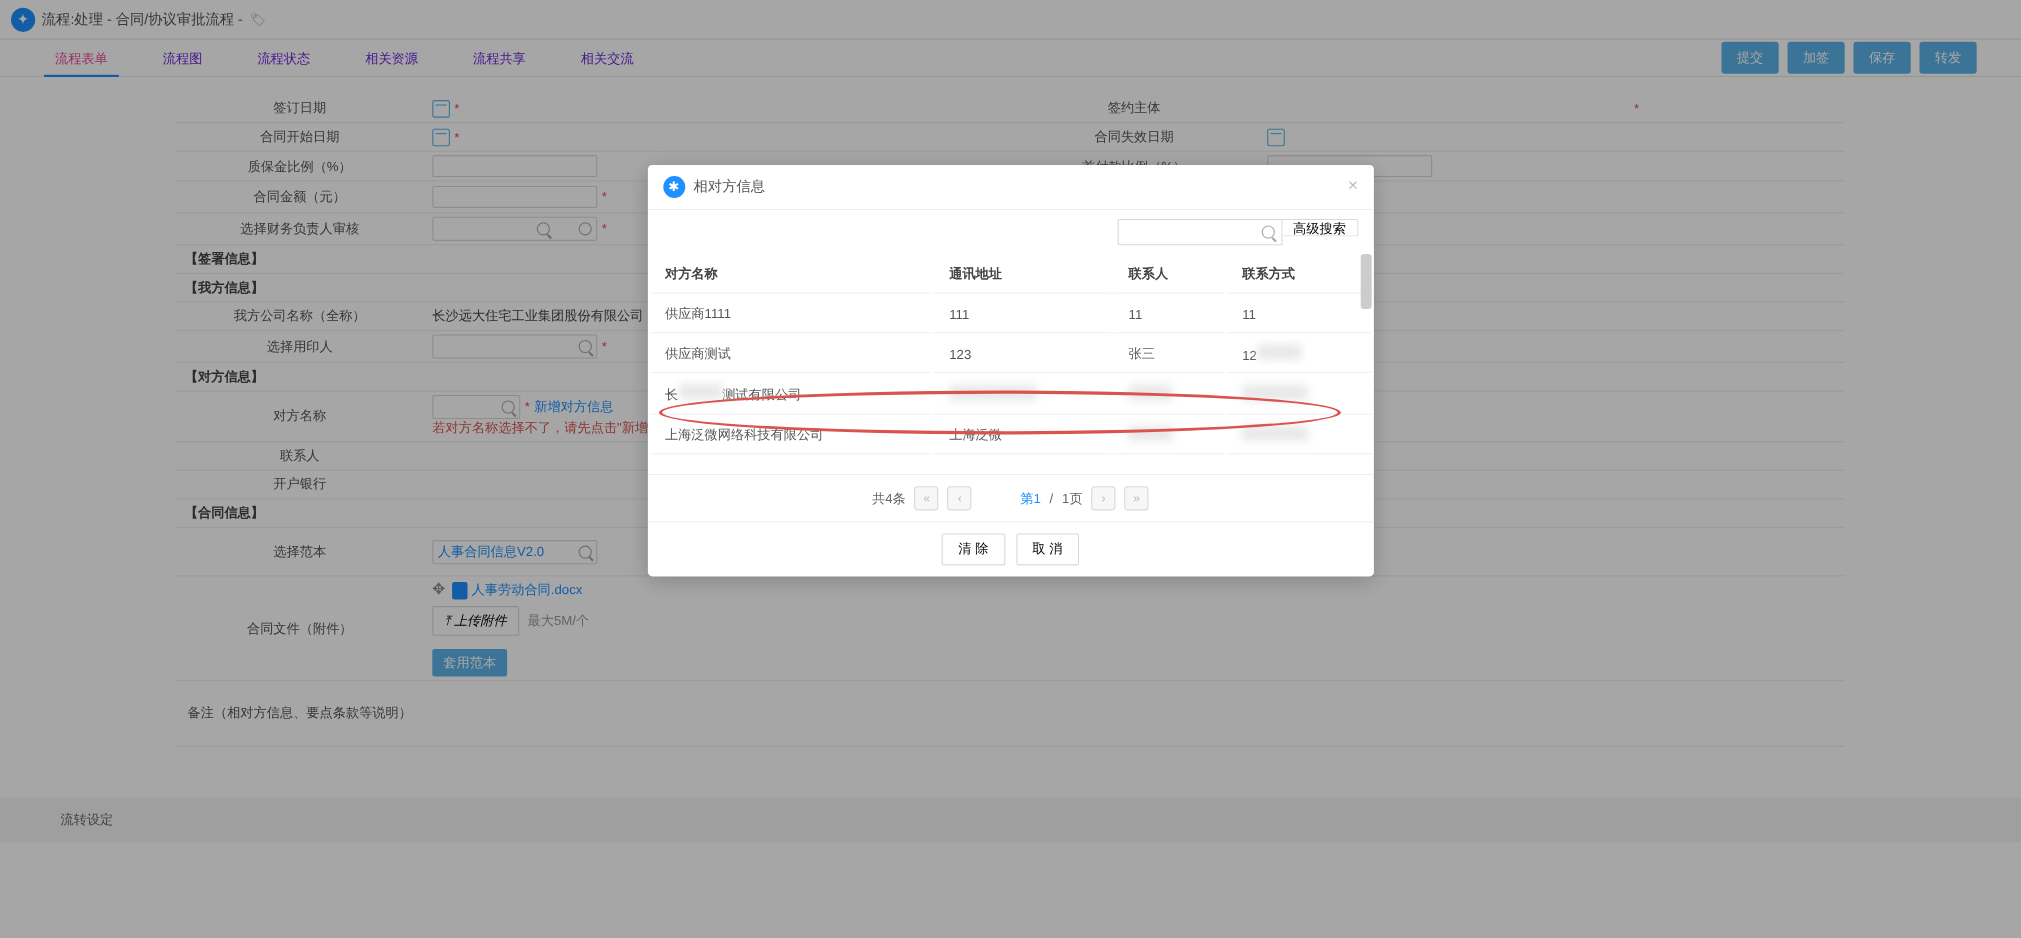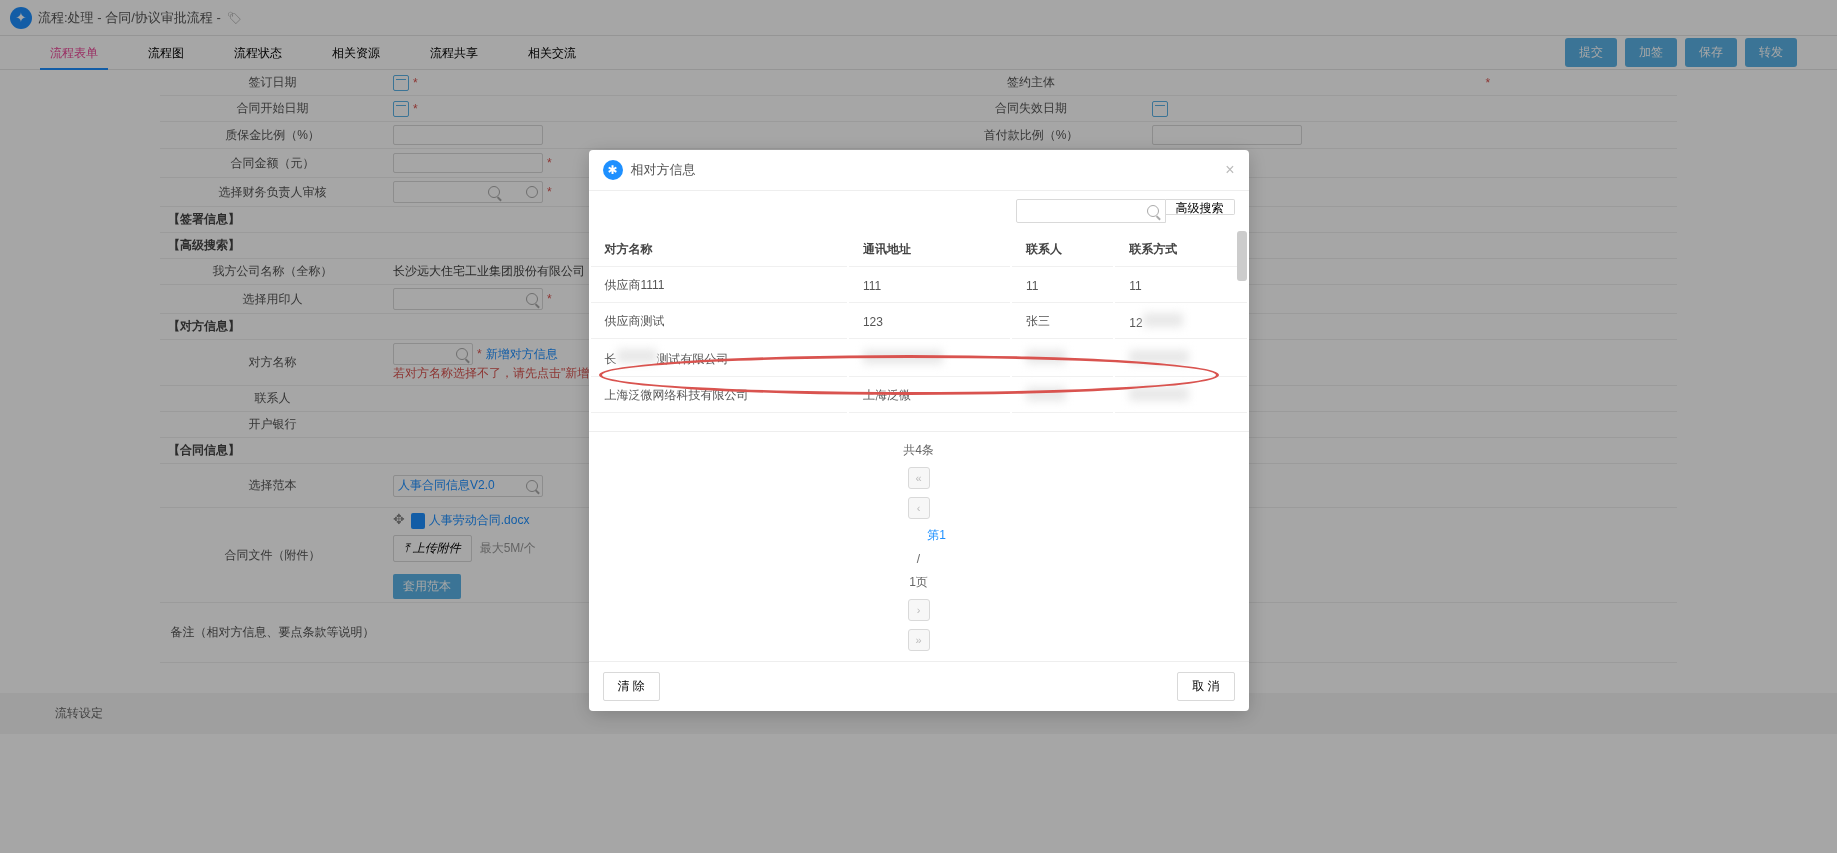--- a/index.html
+++ b/index.html
@@ -3,26 +3,26 @@
 <meta charset="utf-8">
 <style>
 * { box-sizing: border-box; margin: 0; padding: 0; }
 body { font-family: "Microsoft YaHei", sans-serif; font-size: 12px; color: #333; background: #fff; }
 .overlay { position: fixed; inset: 0; background: rgba(0,0,0,0.35); z-index: 100; }
 .topbar { display: flex; align-items: center; height: 36px; padding: 0 10px; border-bottom: 1px solid #e5e5e5; }
 .logo-icon { width: 22px; height: 22px; border-radius: 50%; background: #1e90ff; display: flex; align-items: center; justify-content: center; color: #fff; font-size: 13px; margin-right: 6px; }
 .title-text { font-size: 13px; color: #555; }
 .tag-icon { margin-left: 6px; color: #aaa; font-size: 12px; }
 .tabs-row { display: flex; align-items: center; padding: 0 40px; height: 34px; border-bottom: 1px solid #e5e5e5; }
-.tab { padding: 0 10px; height: 34px; line-height: 34px; color: #000000; margin-right: 30px; cursor: pointer; }
+.tab { padding: 0 10px; height: 34px; line-height: 34px; color: #6d28d9; margin-right: 30px; cursor: pointer; }
 .tab.active { color: #ec4899; border-bottom: 2px solid #1e90ff; }
 .action-btns { margin-left: auto; display: flex; gap: 8px; }
 .btn-primary { background: #5bb3e6; color: #fff; border: none; padding: 6px 14px; border-radius: 3px; cursor: pointer; font-size: 12px; }
 .content-wrap { padding: 0 30px 20px 30px; }
-.form-area { background: #fff; margin: 0 130px; }
+.form-area { background: #fff; margin: 16px 130px; }
 .form-row { display: flex; min-height: 26px; border-bottom: 1px solid #eee; position: relative; }
 .form-label { width: 225px; text-align: center; padding: 4px 8px; color: #555; display: flex; align-items: center; justify-content: center; }
 .form-field { flex: 1; padding: 3px 8px; display: flex; align-items: center; position: relative; }
 .form-field input[type=text] { border: 1px solid #d9d9d9; padding: 2px 6px; width: 150px; font-size: 12px; border-radius: 2px; }
 .cal-icon { display: inline-block; width: 16px; height: 16px; border: 1px solid #5bb3e6; border-radius: 2px; position: relative; }
 .cal-icon::before { content: ""; position: absolute; top: 3px; left: 2px; right: 2px; height: 1px; background: #5bb3e6; }
 .req-star { color: #d9534f; margin-left: 4px; }
 .section-head { padding: 4px 8px; font-weight: bold; color: #444; border-bottom: 1px solid #eee; }
 .search-box { border: 1px solid #d9d9d9; width: 150px; height: 22px; display: flex; align-items: center; justify-content: flex-end; padding-right: 4px; border-radius: 2px; gap: 22px; }
 .mag-icon { width: 12px; height: 12px; border: 1.5px solid #aaa; border-radius: 50%; position: relative; }
@@ -43,24 +43,24 @@
 .modal-tools { display: flex; justify-content: flex-end; padding: 8px 14px; gap: 0; }
 .modal-search { border: 1px solid #d9d9d9; width: 150px; height: 24px; display: flex; align-items: center; justify-content: flex-end; padding-right: 6px; border-radius: 2px 0 0 2px; }
 .adv-btn { border: 1px solid #d9d9d9; border-left: none; background: #fff; padding: 0 10px; height: 16px; cursor: pointer; font-size: 12px; border-radius: 0 2px 2px 0; }
 .modal-table { width: 100%; }
 .modal-table th, .modal-table td { text-align: left; padding: 8px 14px; font-size: 12px; border-bottom: 1px solid #f0f0f0; font-weight: normal; color: #555; }
 .modal-table th { font-weight: bold; color: #444; }
 .modal-body { position: relative; min-height: 200px; }
 .scroll-hint { position: absolute; right: 2px; top: 0; width: 10px; height: 50px; background: #ccc; border-radius: 3px; }
 .blur { filter: blur(4px); background: #e8e8e8; color: transparent; border-radius: 2px; display: inline-block; min-width: 40px; height: 14px; }
 .ellipse-mark { position: absolute; border: 3px solid #d9534f; border-radius: 50%; width: 620px; height: 40px; left: 10px; top: 124px; pointer-events: none; }
-.modal-pager { display: flex; align-items: center; justify-content: center; gap: 8px; padding: 10px; border-top: 1px solid #eee; color: #666; flex-direction: column; }
+.modal-pager { display: flex; align-items: center; justify-content: center; gap: 8px; padding: 10px; border-top: 1px solid #eee; color: #666; }
 .pg-btn { border: 1px solid #d9d9d9; background: #f7f7f7; width: 22px; height: 22px; border-radius: 3px; cursor: pointer; color: #bbb; font-size: 11px; }
 .pg-current { color: #1e90ff; margin-left: 36px; }
-.modal-foot { display: flex; justify-content: space-between; gap: 10px; padding: 10px 14px; border-top: 1px solid #eee; }
+.modal-foot { display: flex; justify-content: center; gap: 10px; padding: 10px 14px; border-top: 1px solid #eee; }
 .foot-btn { border: 1px solid #d9d9d9; background: #fff; padding: 5px 14px; cursor: pointer; font-size: 12px; border-radius: 2px; }
 .half { width: 50%; display: flex; }
 .move-icon { color: #888; margin-right: 6px; font-size: 14px; cursor: move; }
 .hint-gray { color: #999; margin-left: 8px; }
 select.sel { border: 1px solid #d9d9d9; padding: 2px 6px; font-size: 12px; border-radius: 2px; width: 80px; }
 </style>
 </head>
 <body>
 
 <div class="topbar">
@@ -159,21 +159,21 @@
               <span class="mag-icon"></span>
               <span class="user-icon"></span>
             </div>
             <span class="req-star">*</span>
           </div>
         </div>
       <div class="half"></div>
     </div>
 
     <div class="section-head">【签署信息】</div>
-    <div class="section-head">【高级搜索】</div>
+    <div class="section-head">【我方信息】</div>
 
     <div class="form-row">
       <div class="form-label">我方公司名称（全称）</div>
       <div class="form-field">
           <span class="plain-text">长沙远大住宅工业集团股份有限公司</span>
         </div>
     </div>
 
     <div class="form-row">
       <div class="form-label">选择用印人</div>

